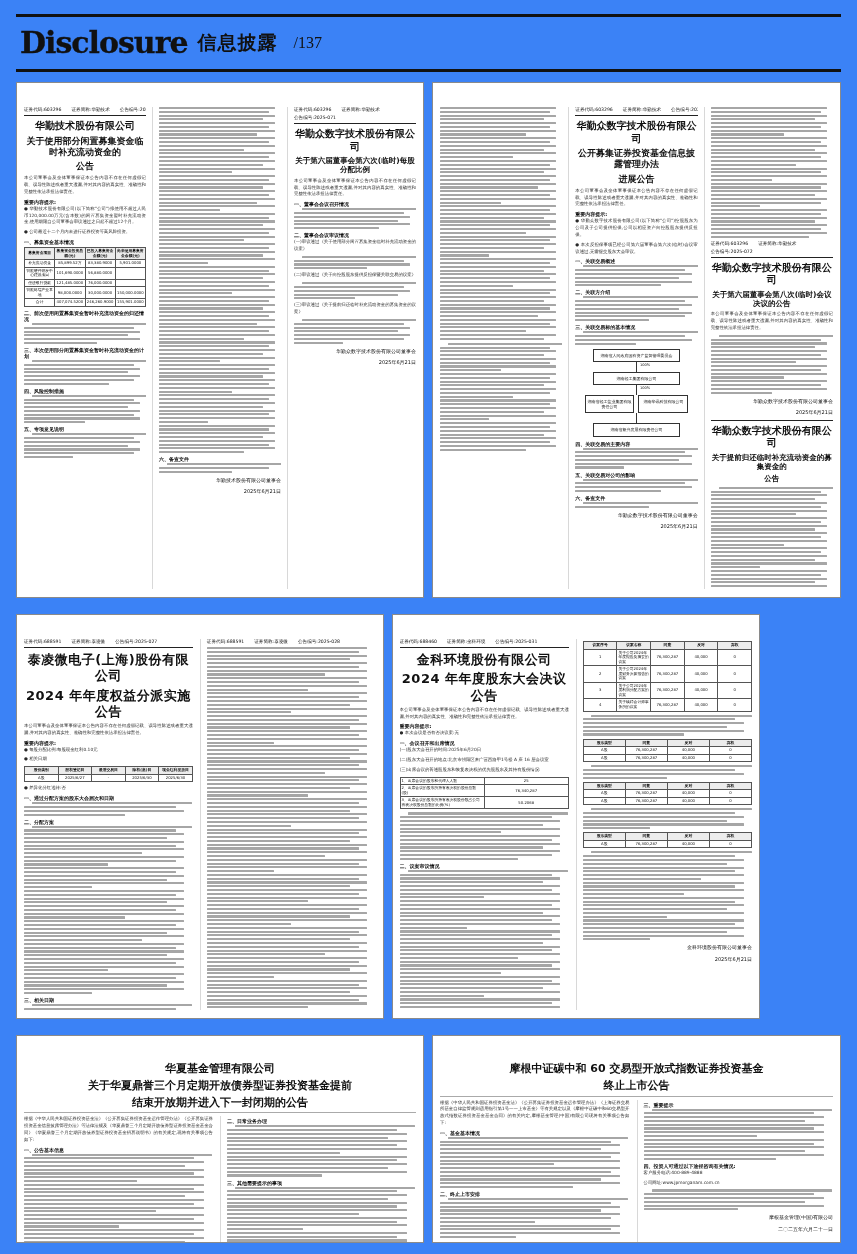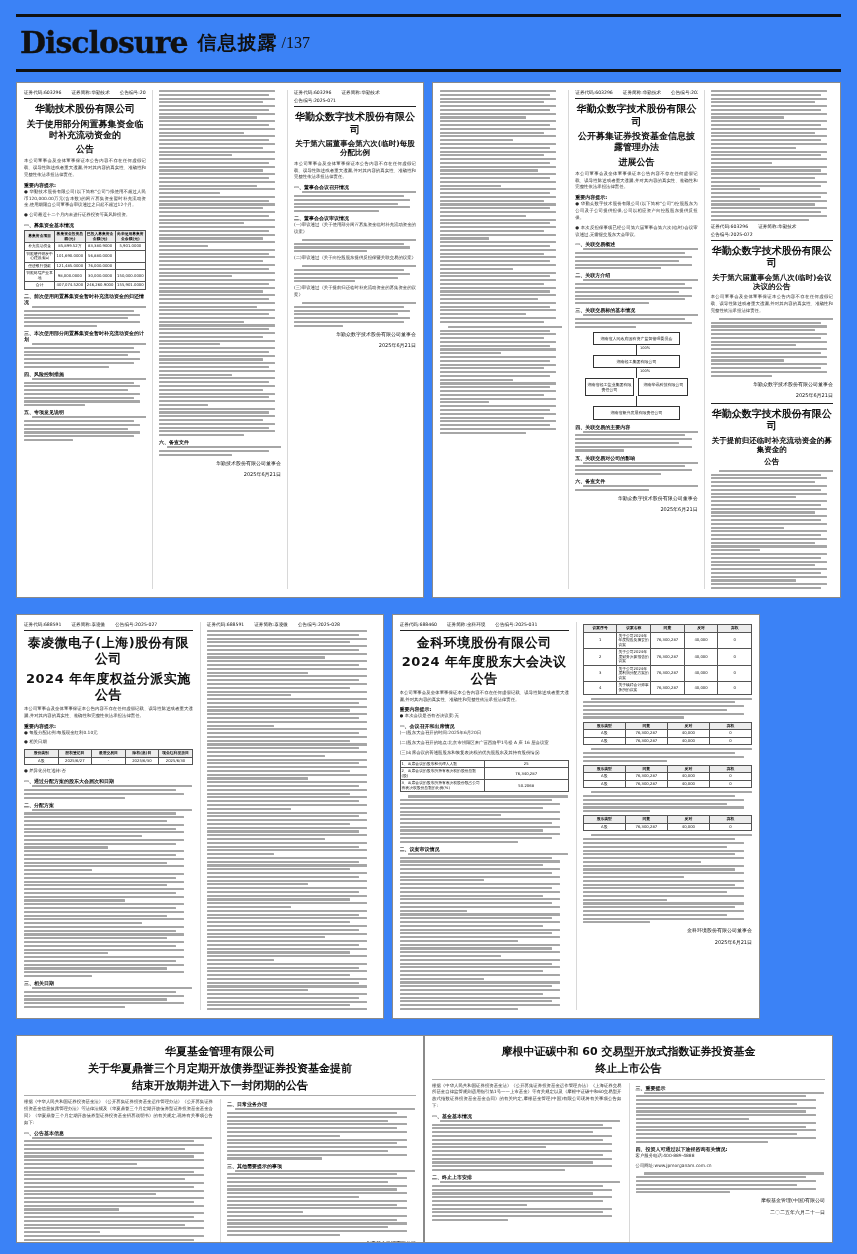--- a/index.html
+++ b/index.html
@@ -39,21 +39,21 @@
   .mast-cn{
     font-family:"DejaVu Sans", sans-serif;
     font-weight:bold;
     font-size:19px;
     letter-spacing:1px;
     color:#111;
   }
   .mast-page{
     font-family:"Liberation Serif", serif;
     font-size:16px;
-    margin-left:4px;
+    margin-left:16px;
     color:#111;
   }
   .mast-right{
     margin-left:auto;
     display:flex;align-items:center;gap:10px;
     padding-right:4px;
   }
   .mast-date{
     font-size:9.5px;
     font-family:"DejaVu Sans", sans-serif;
@@ -71,30 +71,30 @@
   
   .grid{
     display:flex;
     flex-wrap:wrap;
     gap:8px;
   }
   .block{
     background:#ffffff;
     border:1px solid #8a8a8a;
     box-sizing:border-box;
-    padding:7px 7px 8px 7px;
+    padding:24px 7px 8px 7px;
     overflow:hidden;
   }
   .row-top{display:flex;gap:8px;width:825px;}
   .b-top-left{width:408px;height:516px;}
   .b-top-right{width:409px;height:516px;}
   .row-mid{display:flex;gap:8px;width:744px;margin-top:8px;}
   .b-mid-left{width:408px;height:405px;}
   .b-mid-right{width:409px;height:405px;}
-  .row-bot{display:flex;width:825px;margin-top:8px;}
+  .row-bot{display:flex;gap:8px;width:825px;margin-top:8px;}
   .b-bot-left{width:408px;height:208px;}
   .b-bot-right{width:409px;height:208px;}
 
   
   .cols2{display:flex;gap:7px;height:100%;}
   .cols3{display:flex;gap:6px;height:100%;}
   .col{flex:1;min-width:0;overflow:hidden;position:relative;}
   .col + .col{border-left:0.5px solid #d8d8d8;padding-left:6px;}
 
   

